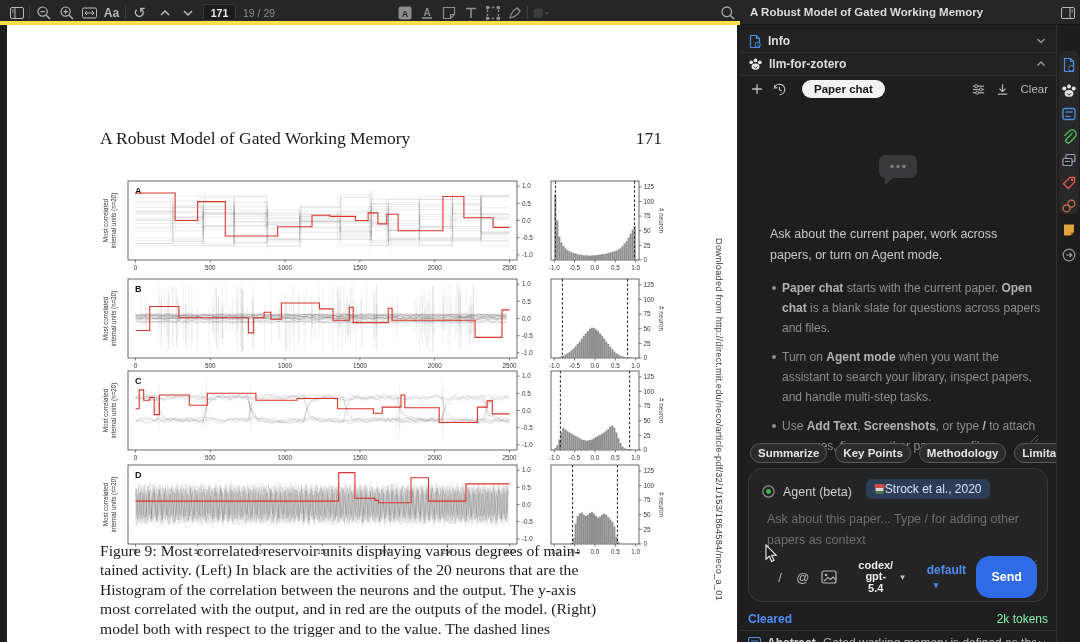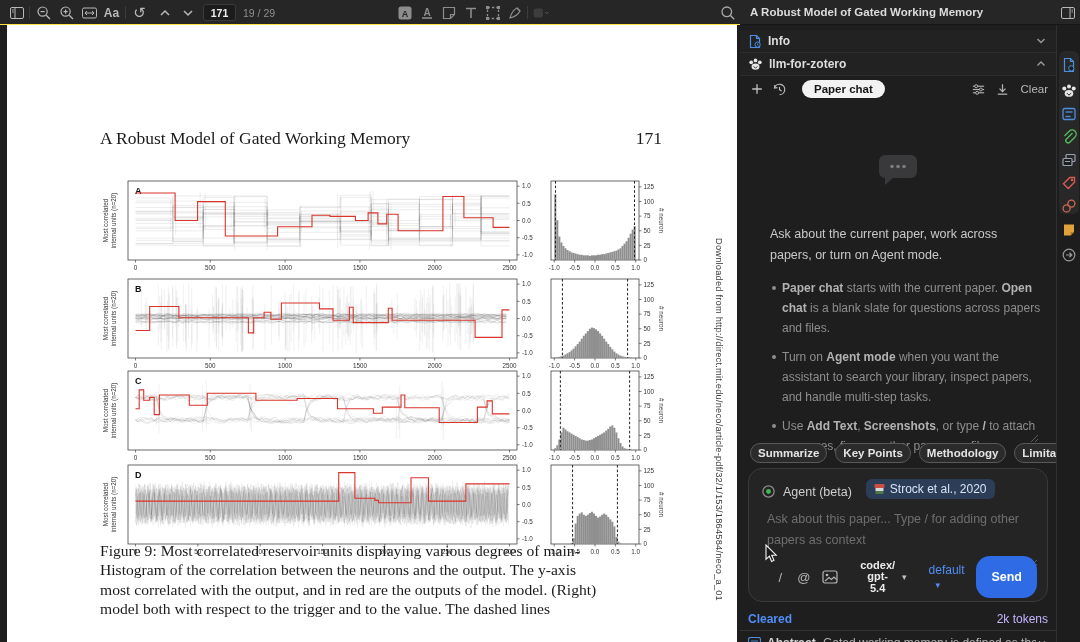--- a/index.html
+++ b/index.html
@@ -2,21 +2,21 @@
 <html><head>
 <meta charset="utf-8">
 <style>
   html,body{margin:0;padding:0;background:#111;}
   *{box-sizing:border-box;}
   #app{position:relative;width:1080px;height:642px;overflow:hidden;background:#1e1e1e;
        font-family:"Liberation Sans",sans-serif;-webkit-font-smoothing:antialiased;}
   .abs{position:absolute;}
   svg{display:block;}
   
-  .toolbar{position:absolute;left:0;top:0;width:740px;height:25px;background:#262626;border-bottom:1px solid #fde047;z-index:30;}
+  .toolbar{position:absolute;left:0;top:0;width:740px;height:25px;background:#262626;border-bottom:4px solid #fde047;z-index:30;}
   .tb-item{position:absolute;top:4px;width:17px;height:17px;display:flex;align-items:center;justify-content:center;color:#b8b8b8;}
   .tb-div{position:absolute;top:6px;width:1px;height:13px;background:#3c3c3c;}
   .page-box{position:absolute;top:4px;left:203px;width:33px;height:17px;background:#1c1c1c;border:1px solid #3a3a3a;border-radius:3px;
             color:#eee;font-size:10.5px;font-weight:700;display:flex;align-items:center;justify-content:center;}
   .page-pos{position:absolute;top:7px;left:243px;color:#8f8f8f;font-size:10.5px;}
   .side-header{position:absolute;left:740px;top:0;width:340px;height:25px;background:#262626;border-bottom:1px solid #161616;z-index:30;}
   .side-title{position:absolute;left:10px;top:6px;font-size:11.5px;font-weight:700;color:#dcdcdc;white-space:nowrap;}
   
   .page{position:absolute;left:7px;top:25px;width:730px;height:617px;background:#ffffff;overflow:hidden;}
   .pdf-head{position:absolute;left:93px;top:103px;width:562px;font-family:"Liberation Serif",serif;font-size:17.5px;color:#1b1b1b;}
@@ -38,34 +38,34 @@
   .intro{margin:34px 14px 0 30px;font-size:12.5px;line-height:21px;color:#c9c9c9;}
   .bullets{margin-top:12px;}
   .bullet{position:relative;padding:0 10px 9px 42px;font-size:12px;line-height:20px;color:#8e8e8e;}
   .bullet::before{content:"";position:absolute;left:32px;top:8px;width:4px;height:4px;border-radius:50%;background:#8e8e8e;}
   .bullet b{color:#b2b2b2;}
   .chips{position:absolute;left:740px;top:443px;width:316px;display:flex;padding-left:10px;gap:8px;}
   .chip{background:#2b2b2b;border:1px solid #595959;border-radius:11px;color:#e4e4e4;font-size:11.5px;font-weight:600;padding:3px 7px;white-space:nowrap;}
   .inputbox{position:absolute;left:748px;top:468px;width:300px;height:134px;background:#242424;border:1px solid #3a3a3a;border-radius:14px;}
   .agent-row{position:absolute;left:12px;top:10px;display:flex;align-items:flex-end;}
   .agent-lbl{color:#cfcfcf;font-size:12.5px;margin-left:7px;}
-  .ctx-chip{display:flex;align-items:center;gap:5px;background:#2c3d57;border-radius:6px;padding:3px 8px;margin-left:14px;color:#d7e4f6;font-size:12px;}
+  .ctx-chip{display:flex;align-items:center;background:#2c3d57;border-radius:6px;padding:3px 8px;margin-left:14px;color:#d7e4f6;font-size:12px;}
   .placeholder{position:absolute;left:18px;top:40px;width:266px;color:#6f6f6f;font-size:12.5px;line-height:21px;}
   .in-actions{position:absolute;left:0;bottom:8px;width:100%;height:32px;display:flex;align-items:center;padding:0 10px;color:#b5b5b5;}
   .slash{font-size:13px;margin-left:10px;width:24px;text-align:center;}
   .at{font-size:13px;width:26px;text-align:center;}
   .model-sel{margin-left:16px;display:flex;align-items:center;}
   .model-txt{text-align:center;color:#ececec;font-size:11px;font-weight:700;line-height:11.5px;}
   .carets{color:#c0c0c0;font-size:9px;margin-left:7px;}
-  .preset{color:#4f8ef7;font-size:12px;font-weight:400;margin-left:22px;}
+  .preset{color:#4f8ef7;font-size:12px;font-weight:700;margin-left:22px;}
   .preset .carets{color:#4f8ef7;}
   .send-btn{margin-left:auto;background:#2e6be5;color:#fff;font-size:12.5px;font-weight:700;border-radius:14px;padding:14px 15px;}
   .status-row{position:absolute;left:748px;top:612px;width:300px;display:flex;font-size:12px;}
   .status-left{color:#4f8ef7;font-weight:600;}
-  .status-right{margin-left:auto;color:#c4b5fd;}
+  .status-right{margin-left:auto;color:#86efac;}
   .abstract-row{position:absolute;left:740px;top:630px;width:316px;height:20px;border-top:1px solid #333;display:flex;align-items:center;padding:4px 8px 0 8px;overflow:hidden;}
   .abstract-lbl{color:#d2d2d2;font-size:12px;font-weight:700;margin-left:6px;white-space:nowrap;}
   .abstract-txt{color:#b3b3b3;font-size:12px;margin-left:4px;white-space:nowrap;overflow:hidden;flex:1;}
   
   .strip{position:absolute;left:1056px;top:25px;width:24px;height:617px;background:#1d1d1d;border-left:1px solid #303030;}
   .strip-group{position:absolute;left:2px;top:26px;width:20px;height:163px;background:#282828;border-radius:6px;}
   .strip .icn{position:absolute;left:4px;width:16px;height:16px;}
   .resize-h{opacity:0.8;}
   .cursor{position:absolute;left:765px;top:544px;z-index:50;}
 </style>
@@ -856,20 +856,21 @@
         <line x1="544" y1="43.11111111111111" x2="546.5" y2="43.11111111111111" stroke="#444" stroke-width="0.7"></line>
         <text x="548.5" y="45.31111111111111" font-size="6.3" fill="#333" font-family="Liberation Sans,sans-serif">75</text>
         <line x1="544" y1="28.481481481481488" x2="546.5" y2="28.481481481481488" stroke="#444" stroke-width="0.7"></line>
         <text x="548.5" y="30.681481481481487" font-size="6.3" fill="#333" font-family="Liberation Sans,sans-serif">100</text>
         <line x1="544" y1="13.851851851851848" x2="546.5" y2="13.851851851851848" stroke="#444" stroke-width="0.7"></line>
         <text x="548.5" y="16.051851851851847" font-size="6.3" fill="#333" font-family="Liberation Sans,sans-serif">125</text>
         <text x="564" y="47.5" font-size="6.3" fill="#333" font-family="Liberation Sans,sans-serif" text-anchor="middle" transform="rotate(90 564 47.5)"># neuron</text>
       </svg>
     <div class="caption" id="caption">
         <div>Figure 9:  Most correlated reservoir units displaying various degrees of main-</div>
+        <div>tained activity. (Left) In black are the activities of the 20 neurons that are the</div>
         <div>Histogram of the correlation between the neurons and the output. The y-axis</div>
         <div>most correlated with the output, and in red are the outputs of the model. (Right)</div>
         <div>model both with respect to the trigger and to the value. The dashed lines</div>
       </div>
     <div class="rotnote">Downloaded from http://direct.mit.edu/neco/article-pdf/32/1/153/1864584/neco_a_01</div>
   </div>
 
   <div class="sidebar">
     <div class="sec-row">
       <svg width="14" height="15" viewBox="0 0 14 15">

